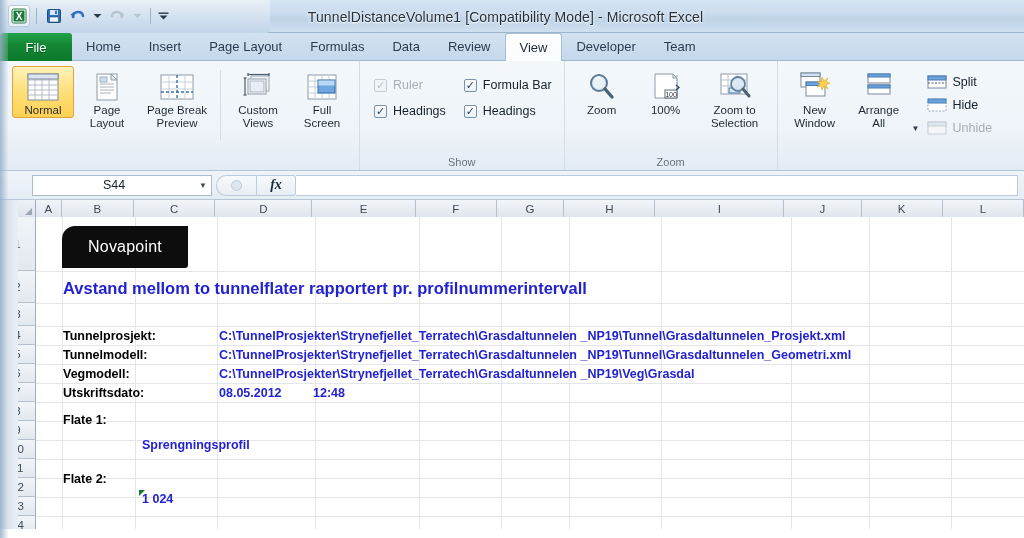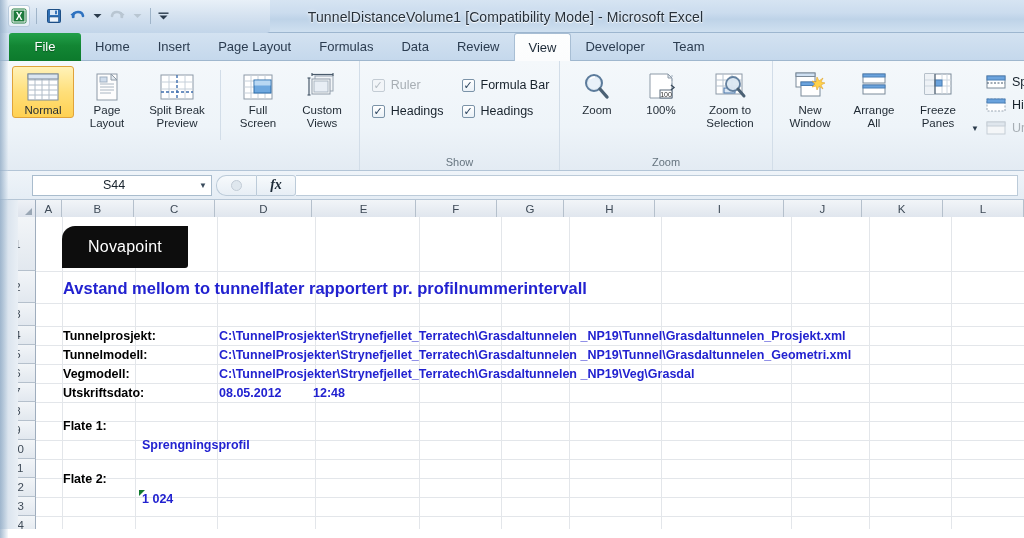--- a/index.html
+++ b/index.html
@@ -42,22 +42,22 @@
     font-size: 14px; color: #27313b; letter-spacing: .1px;
     text-shadow: 0 1px 1px rgba(255,255,255,.95), 0 0 4px rgba(255,255,255,.8);
     white-space: nowrap;
   }
 
   
   .tabstrip {
     position: relative; height: 28px;
     background: linear-gradient(to bottom, #d3e2f1, #c5d8ec);
     border-bottom: 1px solid #9fb7ce;
-    display: flex; align-items: center;
-    padding-left: 9px;
+    display: flex; align-items: flex-start;
+    padding-left: 0;
   }
   .tab-file {
     width: 72px; height: 28px;
     background: linear-gradient(to bottom, #22a04a 0%, #138634 45%, #0c7a2c 100%);
     color: #fff; font-size: 13px;
     display: flex; align-items: center; justify-content: center;
     border-top-left-radius: 3px; border-top-right-radius: 3px;
     text-shadow: 0 1px 1px rgba(0,0,0,.35);
   }
   .tab {
@@ -344,65 +344,65 @@
               <g stroke="#c6d0da">
                   <line x1="2" y1="10" x2="34" y2="10"></line>
                   <line x1="2" y1="17" x2="34" y2="17"></line>
               <line x1="10" y1="3" x2="10" y2="27"></line>
                   <line x1="26" y1="3" x2="26" y2="27"></line>
                 </g>
               <line x1="18" y1="3" x2="18" y2="27" stroke="#3f6fae" stroke-width="1.4" stroke-dasharray="3,2"></line>
               <line x1="2" y1="20" x2="34" y2="20" stroke="#3f6fae" stroke-width="1.4" stroke-dasharray="3,2"></line>
             </svg>
           </span>
-          <span class="lbl">Split Break</span>
+          <span class="lbl">Page Break</span>
           <span class="lbl">Preview</span>
         </div>
 
         <div style="width:1px;height:70px;background:#d2dde8;margin:4px 4px 0 4px"></div>
+
+        <div class="bigbtn">
+          <span class="ico">
+            <svg width="32" height="30" viewBox="0 0 32 30">
+              <rect x="9" y="4" width="18" height="15" fill="#f2f5f8" stroke="#97a4b1"></rect>
+              <rect x="6" y="7" width="18" height="15" fill="#fbfcfd" stroke="#8d9aa7"></rect>
+              <rect x="8" y="9" width="14" height="11" fill="#e8eef5" stroke="#aab6c2"></rect>
+              <g stroke="#4a5b6c" stroke-width="1.2">
+                <line x1="3" y1="6" x2="3" y2="23"></line>
+                  <line x1="1.5" y1="6" x2="4.5" y2="6"></line>
+                  <line x1="1.5" y1="23" x2="4.5" y2="23"></line>
+                <line x1="6" y1="2.5" x2="27" y2="2.5"></line>
+                  <line x1="6" y1="1" x2="6" y2="4"></line>
+                  <line x1="27" y1="1" x2="27" y2="4"></line>
+              </g>
+            </svg>
+          </span>
+          <span class="lbl">Custom</span>
+          <span class="lbl">Views</span>
+        </div>
 
         <div class="bigbtn">
           <span class="ico">
             <svg width="32" height="30" viewBox="0 0 32 30">
               <rect x="2" y="3" width="28" height="24" fill="#fff" stroke="#8d9aa7"></rect>
               <g stroke="#c6d0da">
                   <line x1="2" y1="9" x2="30" y2="9"></line>
                   <line x1="2" y1="15" x2="30" y2="15"></line>
               <line x1="2" y1="21" x2="30" y2="21"></line>
                   <line x1="9" y1="3" x2="9" y2="27"></line>
                   <line x1="16" y1="3" x2="16" y2="27"></line>
               <line x1="23" y1="3" x2="23" y2="27"></line>
                 </g>
               <rect x="12" y="8" width="17" height="13" fill="#6ea8df" stroke="#2d6ca8"></rect>
               <rect x="12.5" y="8.5" width="16" height="5" fill="#b9d8f3"></rect>
             </svg>
           </span>
           <span class="lbl">Full</span>
           <span class="lbl">Screen</span>
         </div>
-
-        <div class="bigbtn">
-          <span class="ico">
-            <svg width="32" height="30" viewBox="0 0 32 30">
-              <rect x="9" y="4" width="18" height="15" fill="#f2f5f8" stroke="#97a4b1"></rect>
-              <rect x="6" y="7" width="18" height="15" fill="#fbfcfd" stroke="#8d9aa7"></rect>
-              <rect x="8" y="9" width="14" height="11" fill="#e8eef5" stroke="#aab6c2"></rect>
-              <g stroke="#4a5b6c" stroke-width="1.2">
-                <line x1="3" y1="6" x2="3" y2="23"></line>
-                  <line x1="1.5" y1="6" x2="4.5" y2="6"></line>
-                  <line x1="1.5" y1="23" x2="4.5" y2="23"></line>
-                <line x1="6" y1="2.5" x2="27" y2="2.5"></line>
-                  <line x1="6" y1="1" x2="6" y2="4"></line>
-                  <line x1="27" y1="1" x2="27" y2="4"></line>
-              </g>
-            </svg>
-          </span>
-          <span class="lbl">Custom</span>
-          <span class="lbl">Views</span>
-        </div>
       </div>
     </div>
 
     <div class="rgroup" style="min-width:200px">
       <div class="checkgrid">
         <div class="chkitem disabled">
           <span class="chkbox">✓</span>
           <span>Ruler</span>
         </div>
         <div class="chkitem">
@@ -491,38 +491,20 @@
               <rect x="5" y="3" width="22" height="9" fill="#fff" stroke="#7b8a99"></rect>
               <rect x="5" y="3" width="22" height="3" fill="#6ba3dd" stroke="#4a7fb5"></rect>
               <rect x="5" y="14" width="22" height="9" fill="#fff" stroke="#7b8a99"></rect>
               <rect x="5" y="14" width="22" height="3" fill="#6ba3dd" stroke="#4a7fb5"></rect>
             </svg>
           </span>
           <span class="lbl">Arrange</span>
           <span class="lbl">All</span>
         </div>
 
-        <div class="bigbtn">
-          <span class="ico">
-            <svg width="32" height="32" viewBox="0 0 32 32">
-              <rect x="3" y="3" width="26" height="20" fill="#fff" stroke="#7b8a99"></rect>
-              <rect x="3" y="3" width="10" height="20" fill="#eef2f6"></rect>
-              <g stroke="#cdd6df">
-                  <line x1="3" y1="9" x2="29" y2="9"></line>
-                  <line x1="3" y1="15" x2="29" y2="15"></line>
-              <line x1="20" y1="3" x2="20" y2="23"></line>
-                  <line x1="25" y1="3" x2="25" y2="23"></line>
-                </g>
-              <rect x="13" y="9" width="7" height="6" fill="#6ba3dd" stroke="#4a7fb5"></rect>
-              <line x1="13" y1="3" x2="13" y2="23" stroke="#5b6b7b" stroke-width="1.4"></line>
-            </svg>
-          </span>
-          <span class="lbl">Freeze</span>
-          <span class="lbl">Panes</span>
-        </div>
         <span style="align-self:flex-end;margin-bottom:17px;font-size:8px;color:#2b3b4c">▼</span>
 
         <div class="smallcol">
           <div class="smallbtn">
             <span class="sico">
               <svg width="20" height="14" viewBox="0 0 20 14">
                 <rect x="1" y="1" width="18" height="12" fill="#fff" stroke="#7b8a99"></rect>
                 <rect x="1" y="1" width="18" height="4" fill="#6ba3dd" stroke="#4a7fb5"></rect>
                 <line x1="1" y1="8" x2="19" y2="8" stroke="#44586c" stroke-dasharray="2,1.5"></line>
               </svg>
@@ -645,21 +627,21 @@
       <div class="rowlabel" style="left:27px; top:131px">Tunnelmodell:</div>
       <div class="rowvalue" style="left:183px; top:131px">C:\TunnelProsjekter\Strynefjellet_Terratech\Grasdaltunnelen _NP19\Tunnel\Grasdaltunnelen_Geometri.xml</div>
 
       <div class="rowlabel" style="left:27px; top:150px">Vegmodell:</div>
       <div class="rowvalue" style="left:183px; top:150px">C:\TunnelProsjekter\Strynefjellet_Terratech\Grasdaltunnelen _NP19\Veg\Grasdal</div>
 
       <div class="rowlabel" style="left:27px; top:169px">Utskriftsdato:</div>
       <div class="rowvalue" style="left:183px; top:169px">08.05.2012</div>
       <div class="rowvalue" style="left:277px; top:169px">12:48</div>
 
-      <div class="rowlabel" style="left:27px; top:202px">Flate 1:</div>
+      <div class="rowlabel" style="left:27px; top:196px">Flate 1:</div>
       <div class="rowvalue" style="left:106px; top:221px">Sprengningsprofil</div>
 
       <div class="rowlabel" style="left:27px; top:255px">Flate 2:</div>
       <div class="errmark" style="left:103px; top:273px"></div>
       <div class="rowvalue" style="left:106px; top:275px">1 024</div>
     </div>
 
     <div class="leftedge"></div>
   </div>
 

